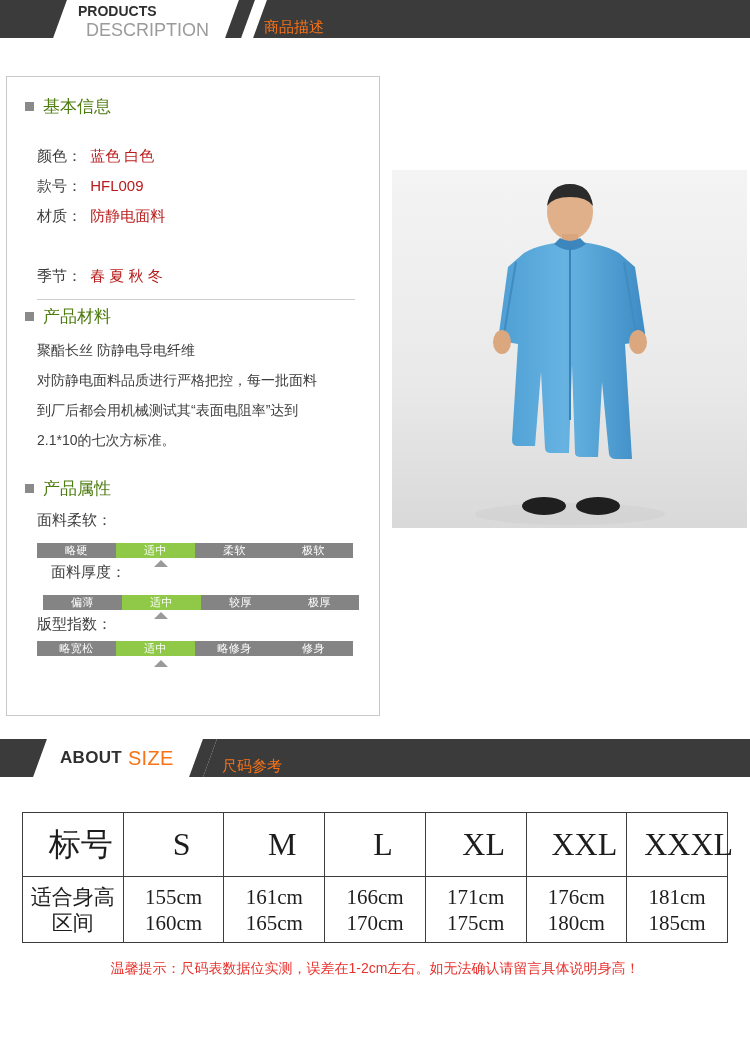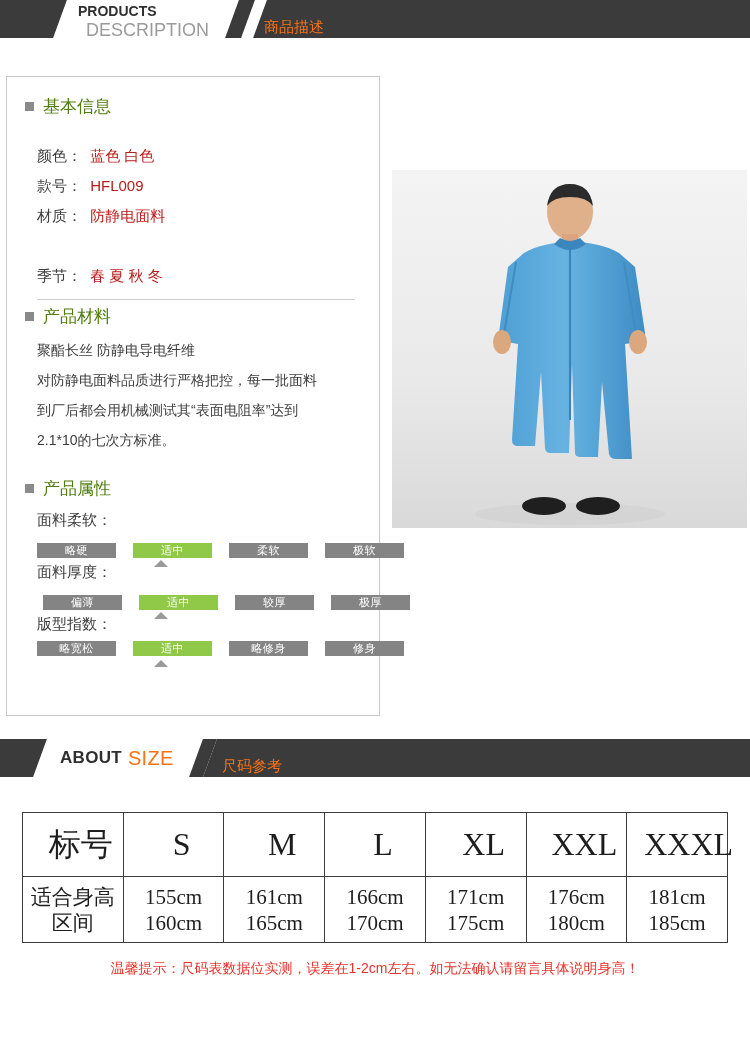--- a/index.html
+++ b/index.html
@@ -129,21 +129,21 @@
   .attr-label {
     position: absolute;
     font-size: 15px;
     color: #3d3d3d;
   }
 
   
   .scale {
     position: absolute;
     display: flex;
-    gap: 17px;
+    gap: 0;
   }
   .scale .seg {
     width: 79px;
     height: 15px;
     background: #848484;
     color: #ffffff;
     font-size: 11px;
     display: flex;
     align-items: center;
     justify-content: center;
@@ -259,21 +259,21 @@
 
     <div class="attr-label" style="left:30px; top:434px;">面料柔软：</div>
     <div class="scale" style="left:30px; top:466px;">
       <span class="seg">略硬</span>
       <span class="seg on">适中</span>
       <span class="seg">柔软</span>
       <span class="seg">极软</span>
     </div>
     <div class="arrow-up" style="left:147px; top:483px;"></div>
 
-    <div class="attr-label" style="left:30px; top:486px;">面料厚度：</div>
+    <div class="attr-label" style="left:44px; top:486px;">面料厚度：</div>
     <div class="scale" style="left:36px; top:518px;">
       <span class="seg">偏薄</span>
       <span class="seg on">适中</span>
       <span class="seg">较厚</span>
       <span class="seg">极厚</span>
     </div>
     <div class="arrow-up" style="left:147px; top:535px;"></div>
 
     <div class="attr-label" style="left:30px; top:538px;">版型指数：</div>
     <div class="scale" style="left:30px; top:564px;">

